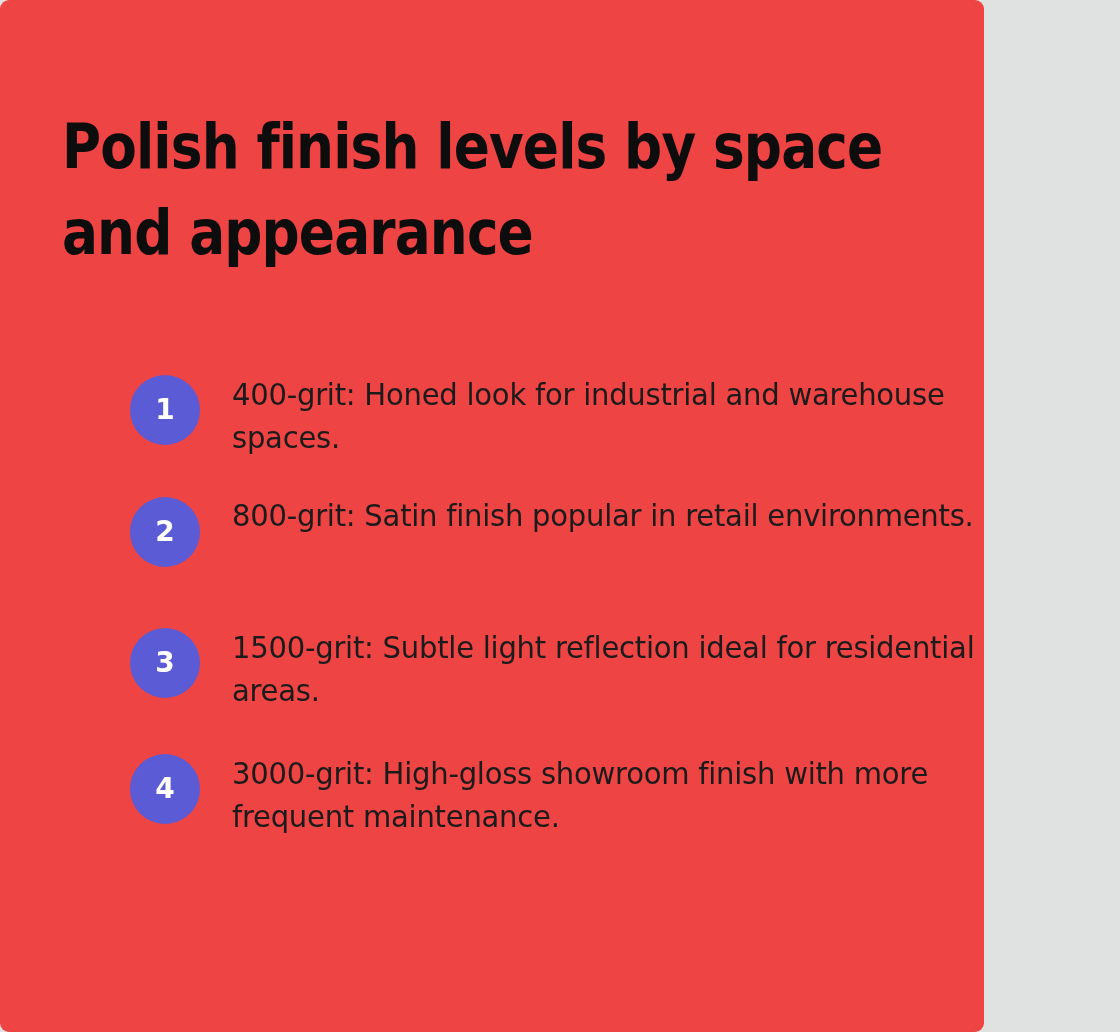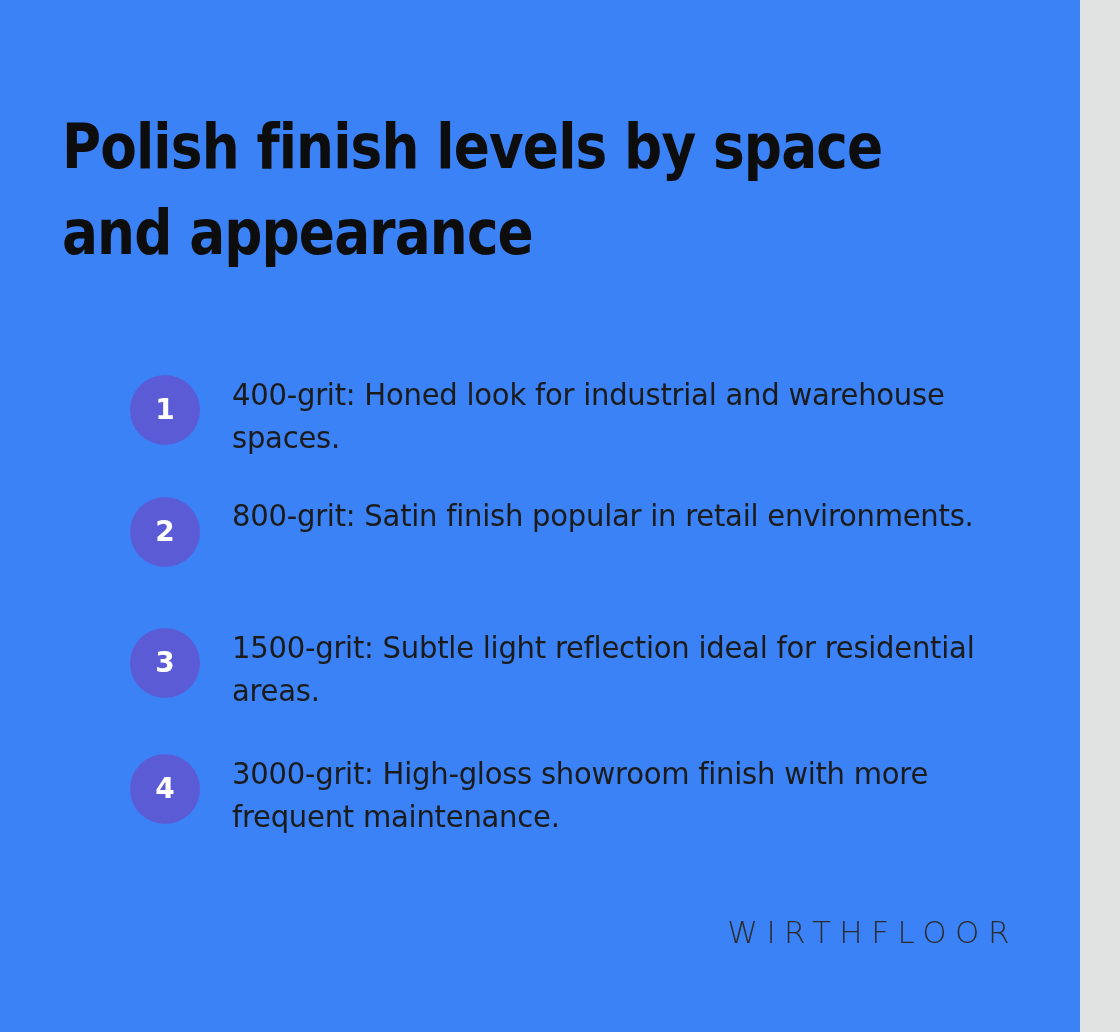--- a/index.html
+++ b/index.html
@@ -8,24 +8,25 @@
   }
   body {
     width: 1120px;
     height: 1032px;
     background: #e0e2e1;
     font-family: "Liberation Sans", sans-serif;
     overflow: hidden;
   }
   .slide {
     position: relative;
-    width: 1080px;
+    width: 984px;
     height: 1032px;
-    background: #3b82f6;
+    background: #ef4444;
     box-sizing: border-box;
+    border-radius: 9px;
   }
 
   
   .title {
     position: absolute;
     left: 62px;
     top: 104px;
     width: 940px;
     margin: 0;
     font-family: "DejaVu Sans", sans-serif;
@@ -133,15 +134,14 @@
       <span class="item-text">1500-grit: Subtle light reflection ideal for residential areas.</span>
     </li>
 
     <li class="list-item four">
       <span class="badge">4</span>
       <span class="item-text">3000-grit: High-gloss showroom finish with more frequent maintenance.</span>
     </li>
 
   </ul>
 
-  <div class="brand">WIRTHFLOOR</div>
 
 </div>
 
 </body></html>

